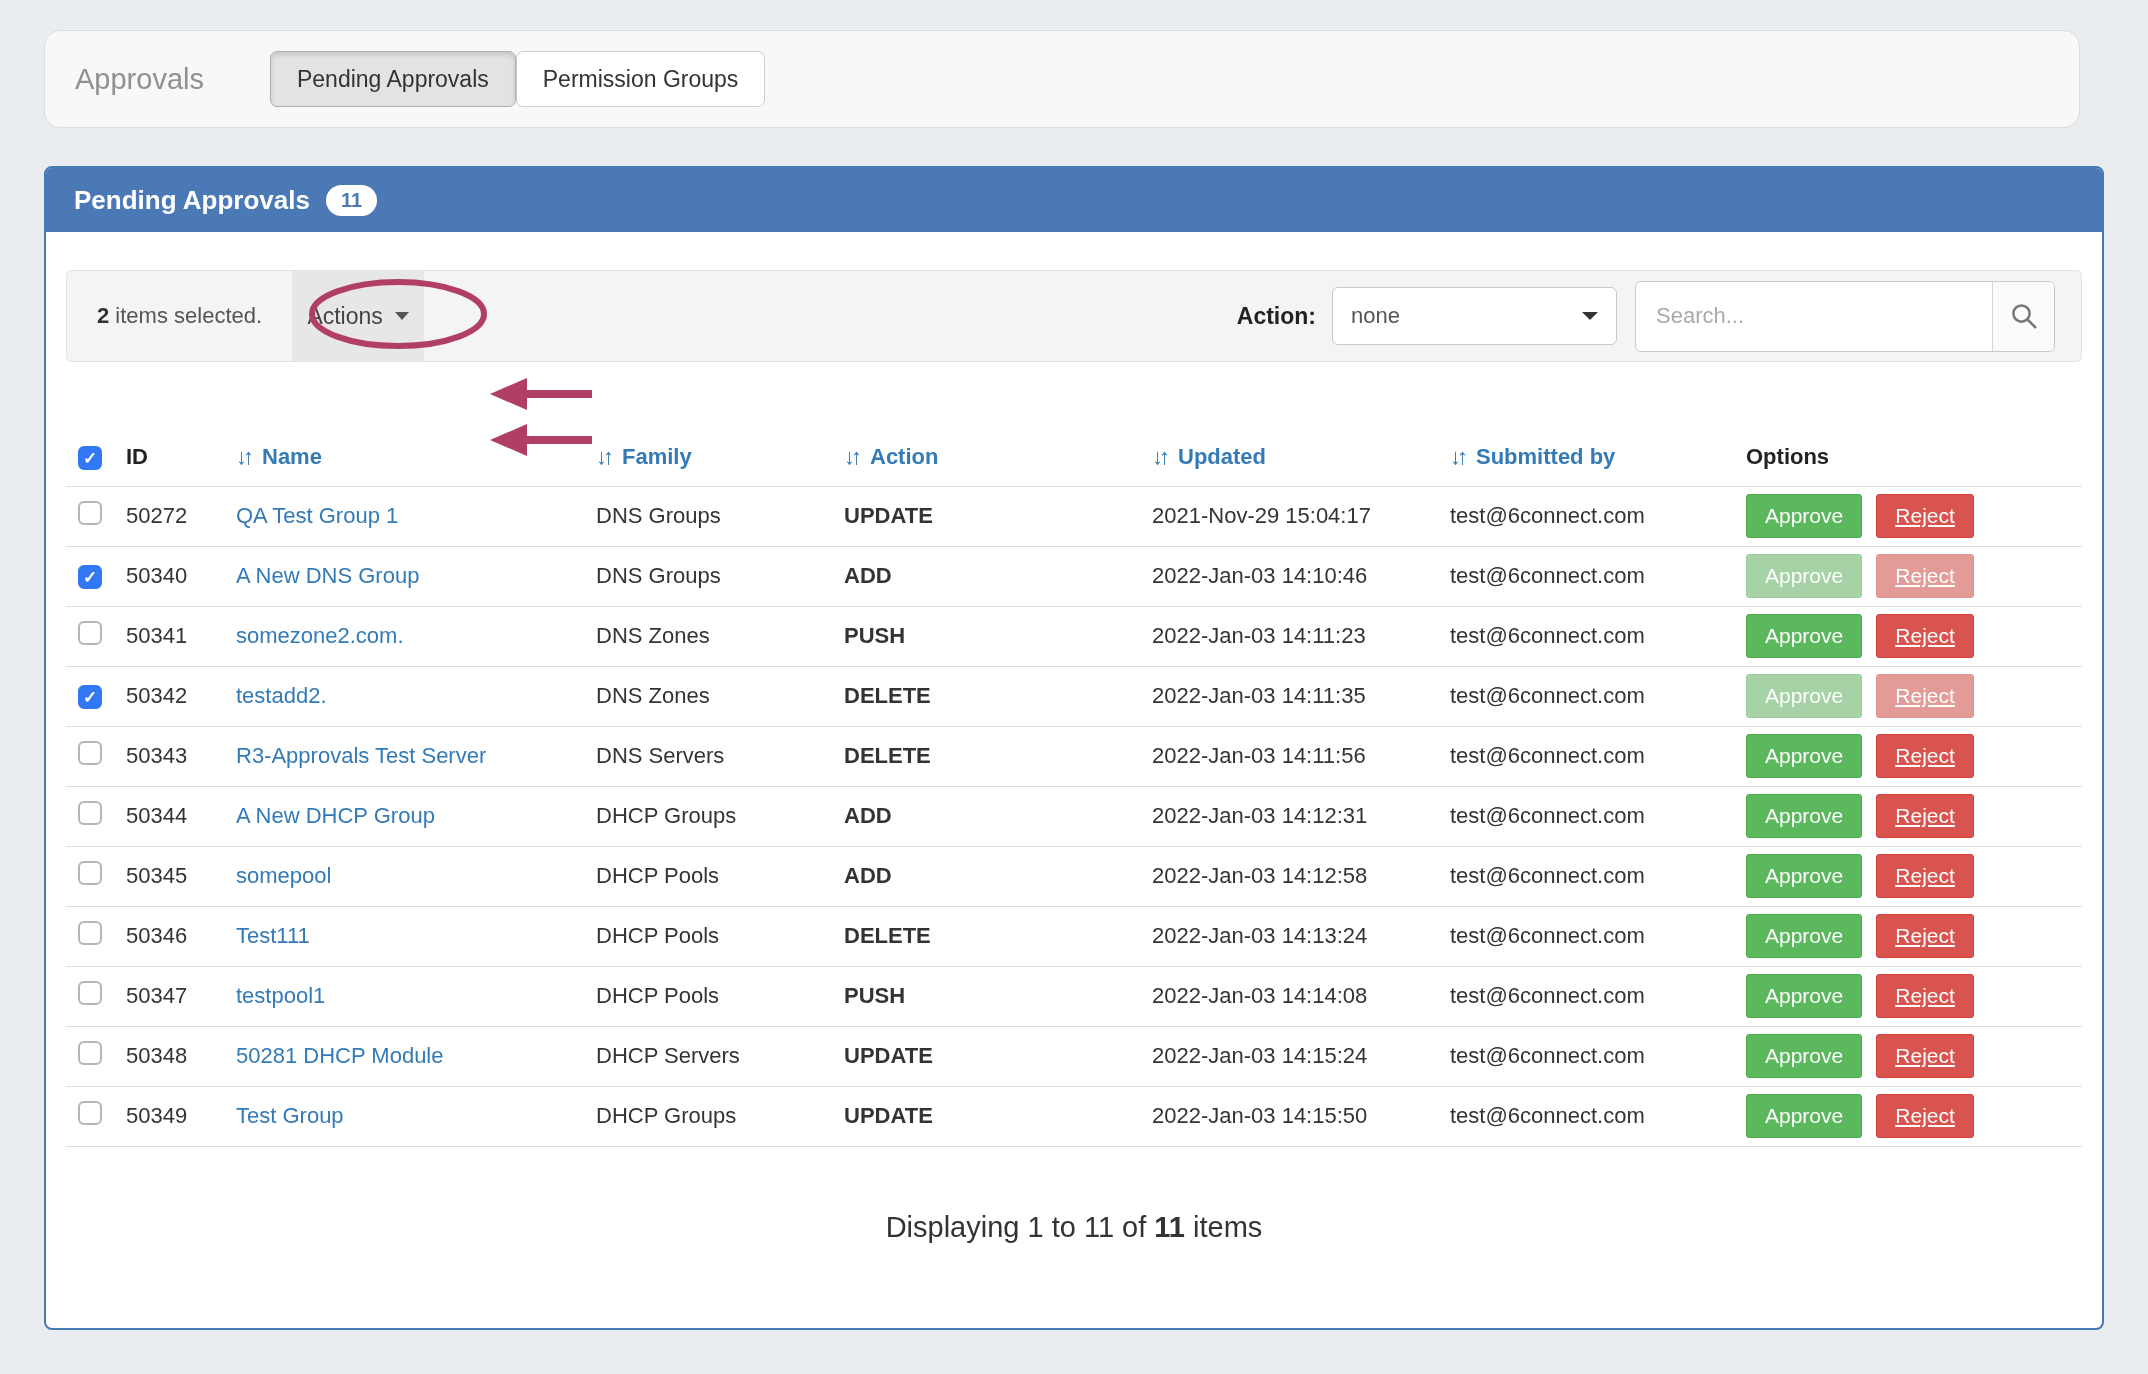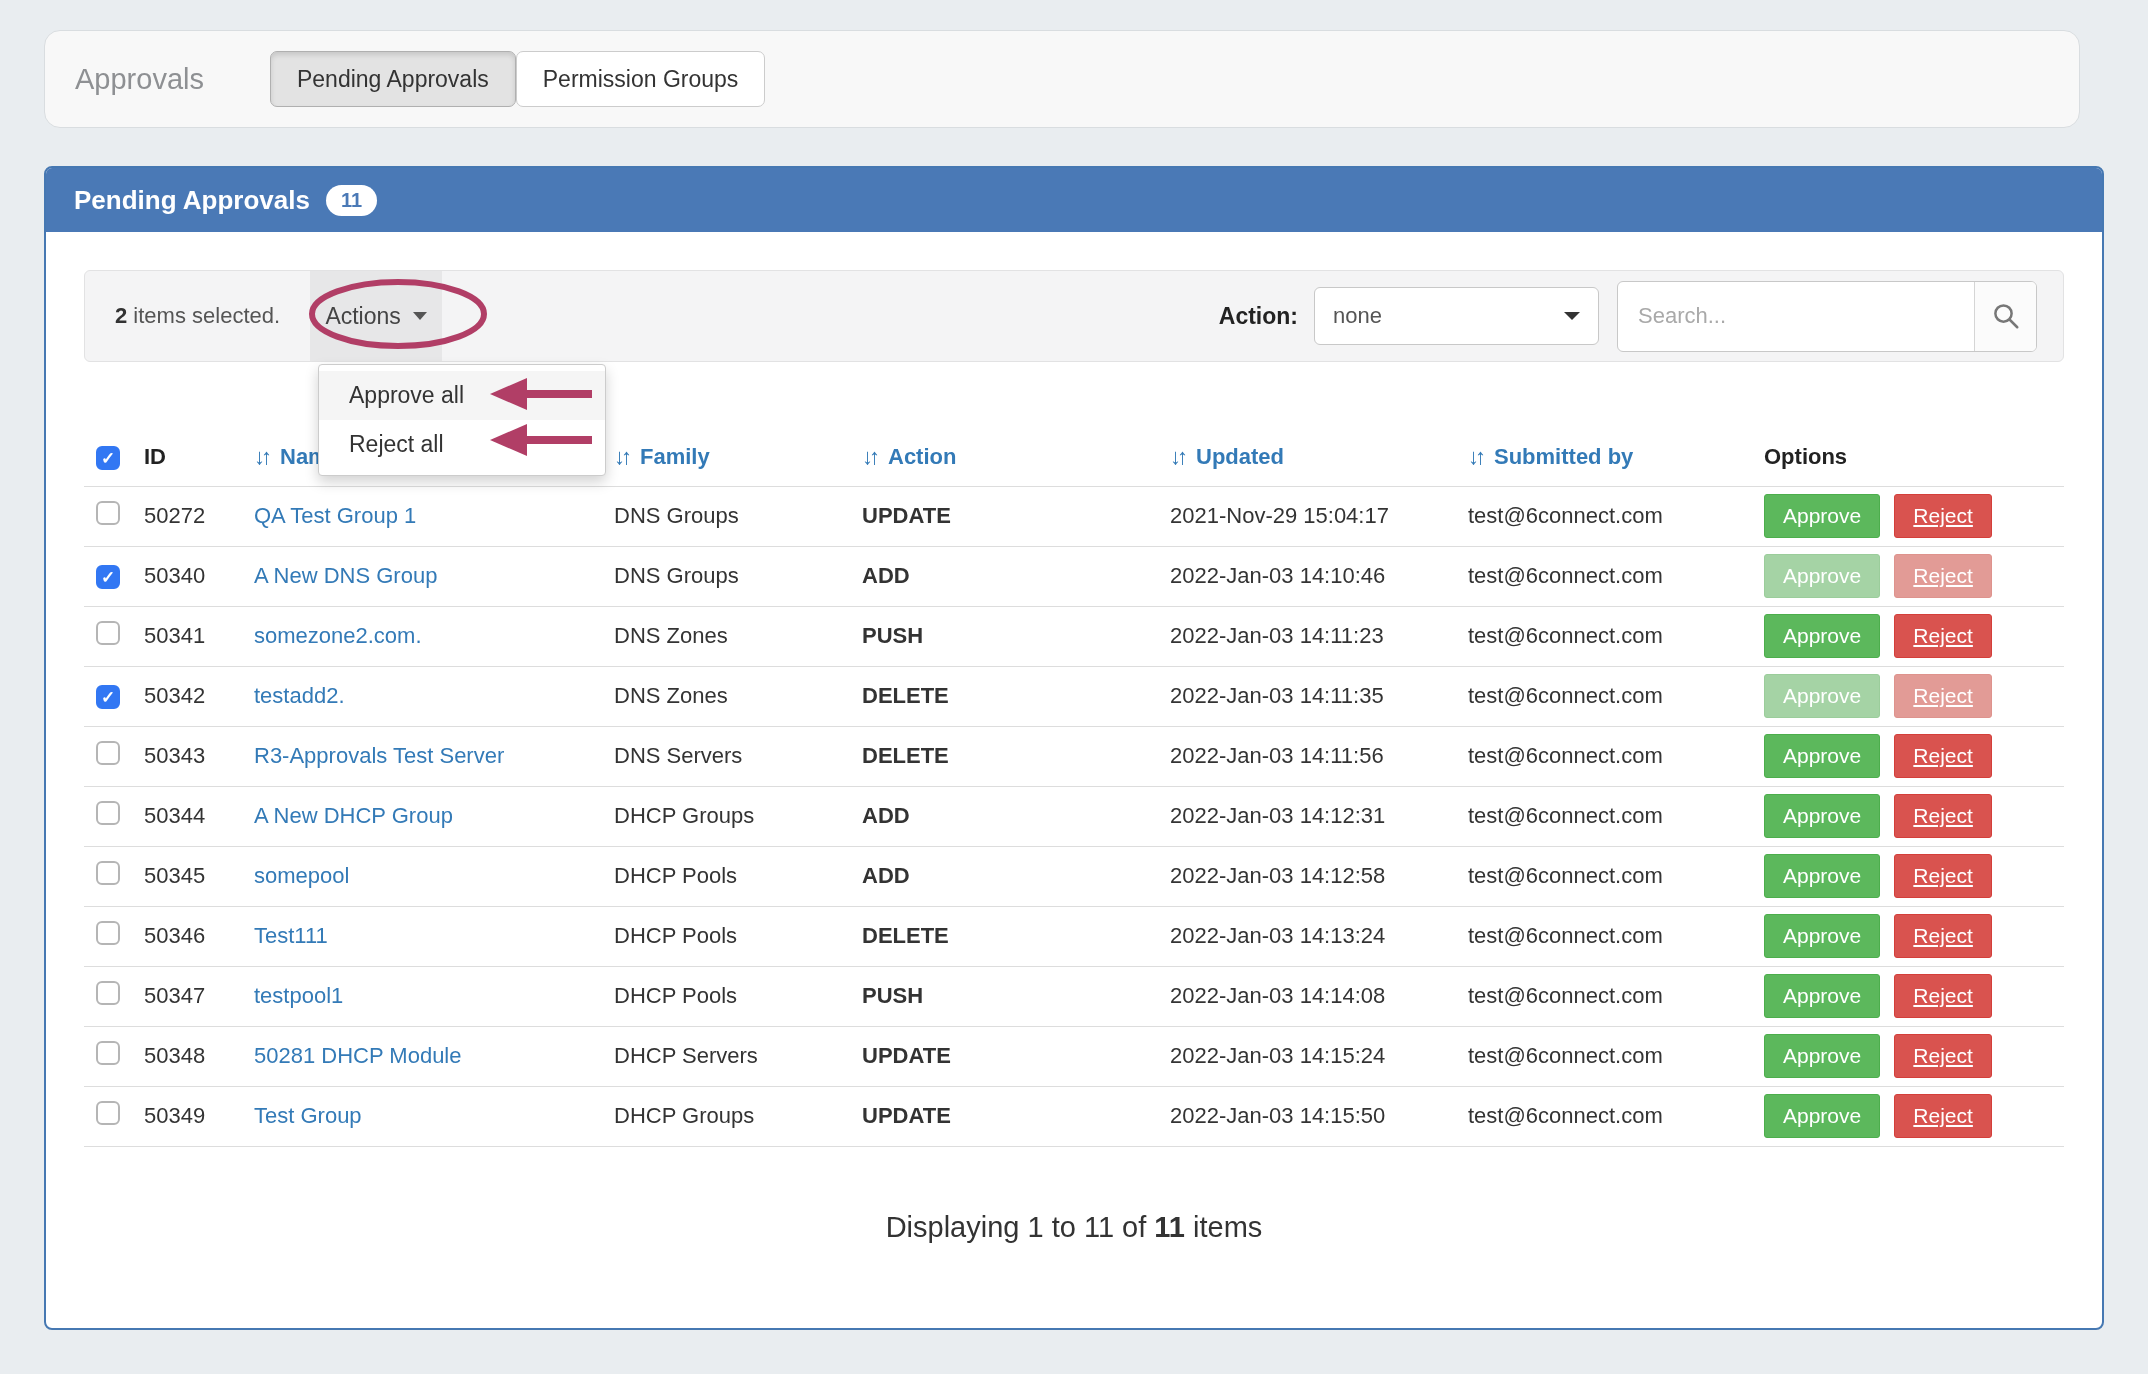--- a/index.html
+++ b/index.html
@@ -36,21 +36,21 @@
     overflow:hidden;
   }
   .panel-header{
     height:64px;background:var(--accent);display:flex;align-items:center;padding:0 28px;
   }
   .panel-title{color:#fff;font-size:26px;font-weight:bold;}
   .badge{
     margin-left:16px;background:#fff;color:var(--accent);font-size:20px;
     font-weight:bold;padding:4px 15px;border-radius:17px;
   }
-  .panel-body{position:relative;padding:38px 38px 0;}
+  .panel-body{position:relative;padding:38px 20px 0;}
   
   .toolbar{
     height:92px;background:#f4f4f5;border:1px solid #e2e2e3;border-radius:6px;
     display:flex;align-items:center;
   }
   .sel-info{margin-left:30px;font-size:22px;color:#555;}
   .sel-info b{color:#333;}
   .actions-btn{
     margin-left:30px;align-self:stretch;width:132px;background:#e7e7e8;
     display:flex;align-items:center;justify-content:center;gap:12px;
@@ -165,24 +165,20 @@
           <button class="search-btn">
             <svg width="30" height="30" viewBox="0 0 24 24">
               <circle cx="10" cy="10" r="6.5" fill="none" stroke="#777" stroke-width="2"></circle>
               <line x1="15" y1="15" x2="21" y2="21" stroke="#777" stroke-width="2" stroke-linecap="round"></line>
             </svg>
           </button>
         </div>
       </div>
     </div>
 
-    <div class="dropdown">
-      <div class="dropdown-item first">Approve all</div>
-      <div class="dropdown-item">Reject all</div>
-    </div>
 
     <table class="approvals-table">
       <colgroup>
         <col style="width:48px">
           <col style="width:110px">
           <col style="width:360px">
           <col style="width:248px">
         <col style="width:308px">
           <col style="width:298px">
           <col style="width:296px">

